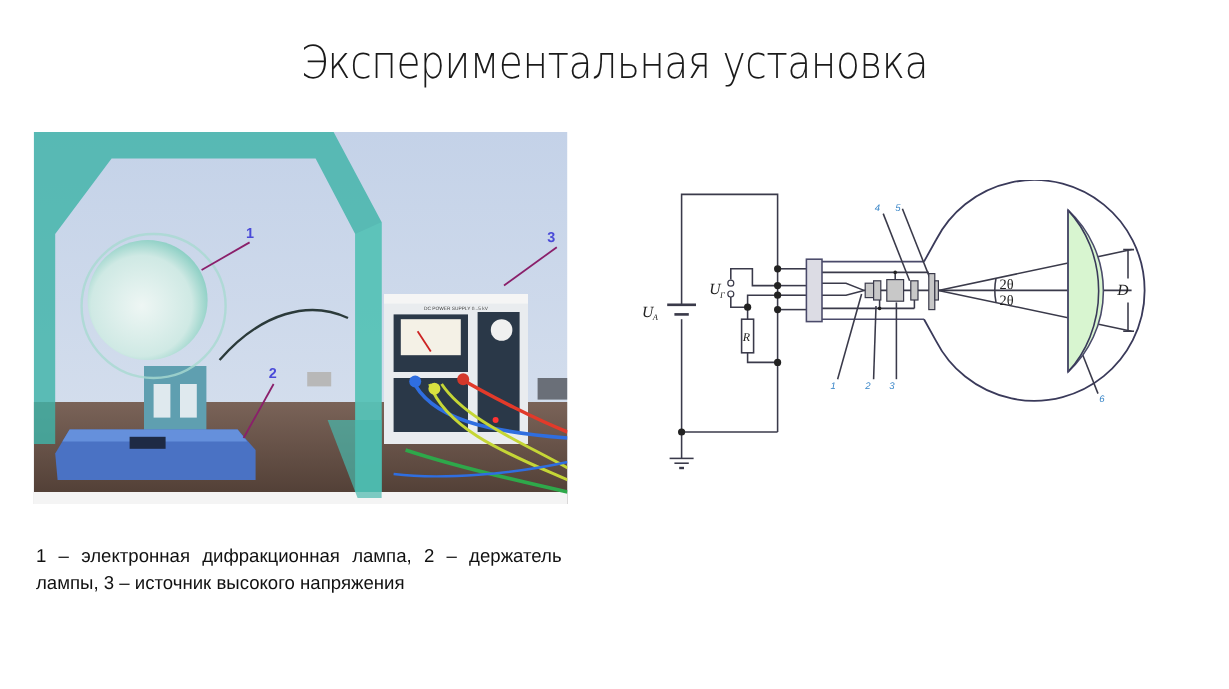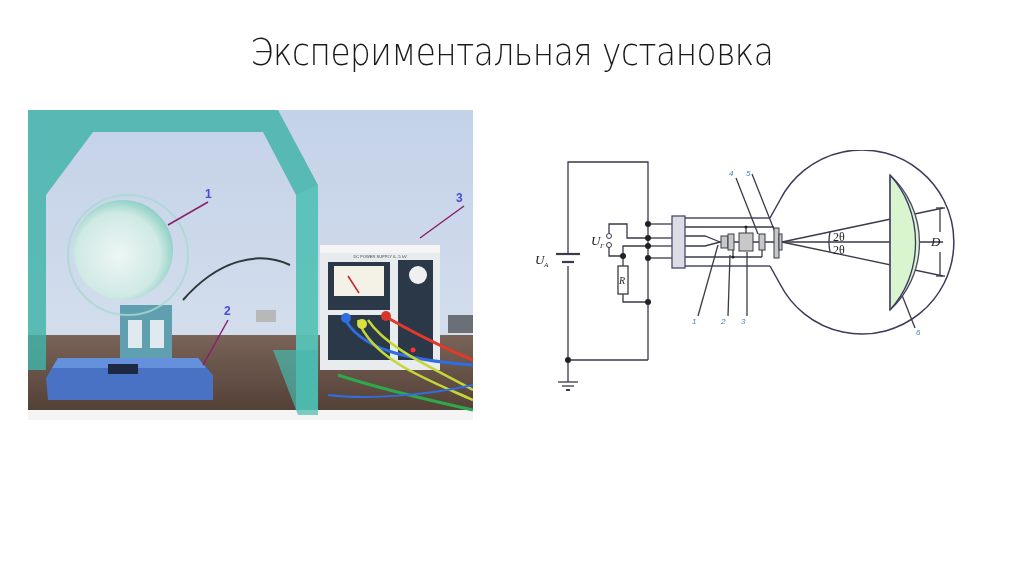--- a/index.html
+++ b/index.html
@@ -207,14 +207,15 @@
         <text x="172" y="174">1</text>
         <text x="201" y="174">2</text>
         <text x="221" y="174">3</text>
         <text x="209" y="26">4</text>
         <text x="226" y="26">5</text>
         <text x="396" y="185">6</text>
       </g>
     </svg>
   </div>
 
+  <div class="caption caption-left">1 – электронная дифракционная лампа, 2 – держатель лампы, 3 – источник высокого напряжения</div>
 
 </div>
 
 </body></html>

